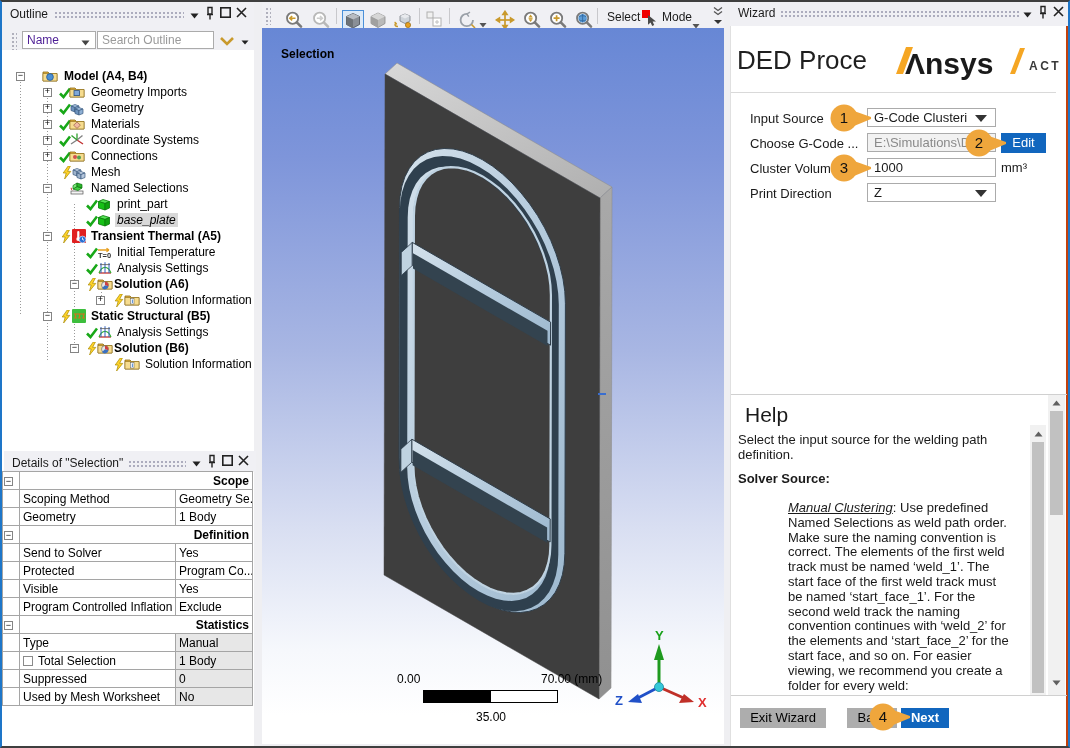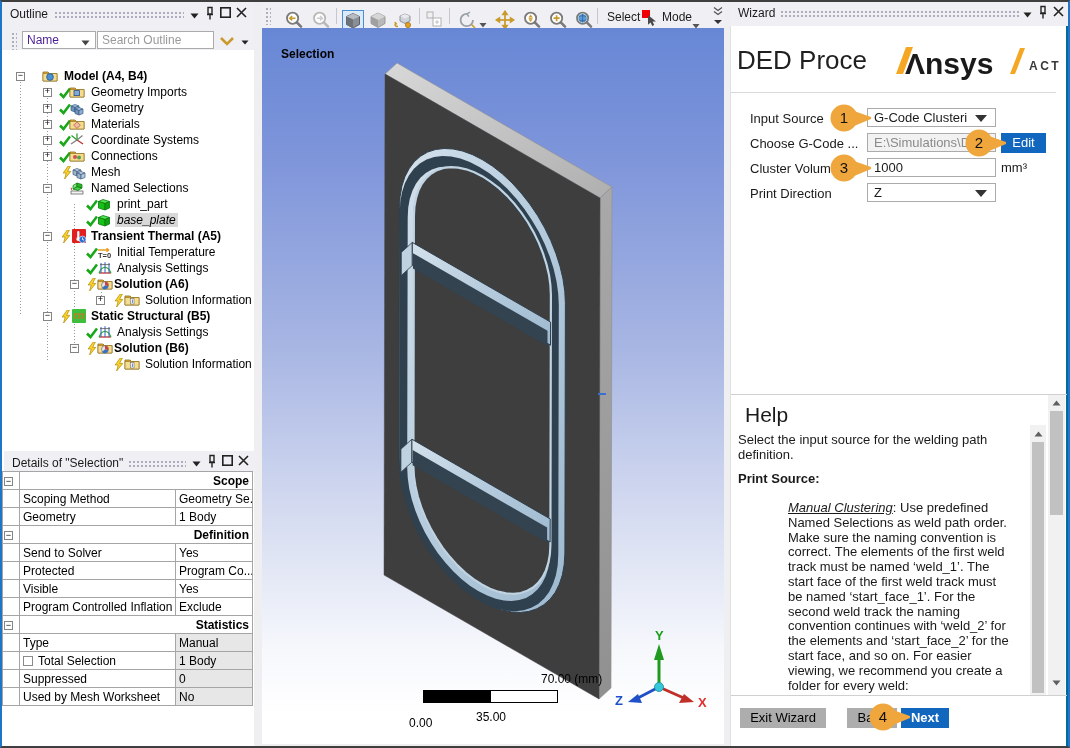--- a/index.html
+++ b/index.html
@@ -37,21 +37,21 @@
 
 #toolbar { position:absolute; left:262px; top:2px; width:462px; height:26px; background:#F0F0F4; }
 .tbi { position:absolute; top:8px; }
 .tsep { position:absolute; top:6px; width:1px; height:16px; background:#C8C8CC; }
 .tbt { position:absolute; top:8px; font-size:12px; color:#1a1a1a; }
 .tgrip { position:absolute; left:9px; top:5px; width:6px; height:18px; background-image:radial-gradient(circle, #B0B0BC 1px, transparent 1.2px); background-size:4px 4px; }
 
 #viewport { position:absolute; left:262px; top:28px; width:462px; height:716px; background:linear-gradient(180deg,#6787D5 0%,#7E95DA 18%,#A8B6E3 45%,#D9DFF2 70%,#F6F8FC 87%,#FFFFFF 96%); overflow:hidden; }
 #sel-label { position:absolute; left:19px; top:19px; font-weight:bold; font-size:12px; color:#000; }
 
-#wizard { position:absolute; left:730px; top:2px; width:338px; height:744px; background:#0369a1; }
+#wizard { position:absolute; left:730px; top:2px; width:338px; height:744px; background:#c2410c; }
 #whead { position:absolute; left:0; top:0; width:338px; height:24px; background:#F0F0F4; }
 #wcontent { position:absolute; left:0; top:24px; width:336px; height:720px; background:#fff; border-left:1px solid #E0E0E0; }
 .wtitle { position:absolute; left:6px; top:19px; font-size:26px; color:#1f1f1f; letter-spacing:0px; }
 .flabel { position:absolute; left:19px; font-size:13px; color:#1a1a1a; }
 .fbox { position:absolute; left:136px; width:129px; height:19px; border:1px solid #ABABAB; background:#fff; font-size:13px; color:#1a1a1a; padding:1px 0 0 6px; }
 .fbox .dar { position:absolute; right:8px; top:6px; width:0; height:0; border-left:6px solid transparent; border-right:6px solid transparent; border-top:7px solid #333; }
 .btn { position:absolute; height:20px; font-size:13px; text-align:center; }
 .helpblock { position:absolute; font-size:13px; color:#1a1a1a; line-height:14.8px; }
 .sbar { position:absolute; background:#F1F1F1; }
 .sthumb { position:absolute; background:#C1C1C1; }
@@ -551,21 +551,21 @@
       <path d="M412.3,242.4L412.3,265.5L401.3,275.5L401.3,252.4Z" fill="#BFD2E0" stroke="#2F3E4B" stroke-width="0.8"></path>
       <path d="M412.3,242.4L550.6,322.1L550.5,345.2L412.3,265.5Z" fill="url(#wallg)" stroke="#2F3E4B" stroke-width="1"></path>
       <path d="M413.0,253.2L547.5,330.8L547.5,346.0L413.0,268.5Z" fill="#33434F"></path>
       <path d="M411.9,439.2L411.9,462.2L400.9,472.2L400.9,449.2Z" fill="#BFD2E0" stroke="#2F3E4B" stroke-width="0.8"></path>
       <path d="M411.9,439.2L550.2,518.9L550.1,542.0L411.9,462.2Z" fill="url(#wallg)" stroke="#2F3E4B" stroke-width="1"></path>
       <path d="M412.6,450.0L547.1,527.6L547.1,542.8L412.6,465.2Z" fill="#33434F"></path>
       <line x1="598" y1="394" x2="606" y2="394" stroke="#3a6ed0" stroke-width="2"></line>
     </g>
   </svg>
 
-  <div class="abs" style="left:147px;top:644px;font-size:12px;color:#000;margin-top:44px;">0.00</div>
+  <div class="abs" style="left:135px;top:644px;font-size:12px;color:#000;">0.00</div>
   <div class="abs" style="left:279px;top:644px;font-size:12px;color:#000;">70.00 (mm)</div>
   <div class="abs" style="left:161px;top:662px;width:135px;height:13px;border:1px solid #000;background:#fff;">
     <div class="abs" style="left:0;top:0;width:67px;height:11px;background:#000;"></div>
   </div>
   <div class="abs" style="left:214px;top:682px;font-size:12px;color:#000;">35.00</div>
 
   <svg class="abs" style="left:349px;top:572px" width="100" height="110" viewBox="0 0 100 110">
     <g>
       <line x1="48" y1="87" x2="48" y2="58" stroke="#1F9A1F" stroke-width="3"></line>
       <path d="M48,44 L53,60 L43,60 Z" fill="#1F9A1F"></path>
@@ -613,21 +613,21 @@
     <div class="fbox" style="top:82px;">G-Code Clusteri<span class="dar"></span></div>
     <div class="fbox" style="top:107px;background:#F2F2F2;color:#8a8a8a;">E:\Simulations\DE</div>
     <div class="fbox" style="top:132px;">1000</div>
     <div class="fbox" style="top:157px;">Z<span class="dar"></span></div>
     <div class="abs" style="left:270px;top:134px;font-size:13px;color:#1a1a1a;">mm³</div>
     <div class="btn" style="left:270px;top:107px;width:45px;background:#1166BE;color:#fff;padding-top:2px;">Edit</div>
 
     <div class="abs" style="left:0;top:368px;width:336px;height:1px;background:#D0D0D0;"></div>
     <div class="abs" style="left:14px;top:377px;font-size:21px;color:#1a1a1a;">Help</div>
     <div class="helpblock" style="left:7px;top:407px;width:275px;">Select the input source for the welding path definition.</div>
-    <div class="helpblock" style="left:7px;top:446px;width:290px;font-weight:bold;">Print Source:</div>
+    <div class="helpblock" style="left:7px;top:446px;width:290px;font-weight:bold;">Solver Source:</div>
     <div class="helpblock" style="left:57px;top:475px;width:245px;height:192px;overflow:hidden;white-space:nowrap;"><i><u>Manual Clustering</u></i>: Use predefined<br>Named Selections as weld path order.<br>Make sure the naming convention is<br>correct. The elements of the first weld<br>track must be named ‘weld_1’. The<br>start face of the first weld track must<br>be named ‘start_face_1’. For the<br>second weld track the naming<br>convention continues with ‘weld_2’ for<br>the elements and ‘start_face_2’ for the<br>start face, and so on. For easier<br>viewing, we recommend you create a<br>folder for every weld:</div>
 
     <div class="sbar" style="left:299px;top:399px;width:16px;height:270px;"></div>
     <svg class="abs" style="left:303px;top:405px" width="9" height="6" viewBox="0 0 9 6">
         <path d="M4.5,0.5 L8.5,5.5 L0.5,5.5 Z" fill="#606060"></path>
       </svg>
     <div class="sthumb" style="left:301px;top:416px;width:12px;height:251px;"></div>
 
     <div class="sbar" style="left:317px;top:369px;width:17px;height:300px;"></div>
     <svg class="abs" style="left:321px;top:374px" width="9" height="6" viewBox="0 0 9 6">

